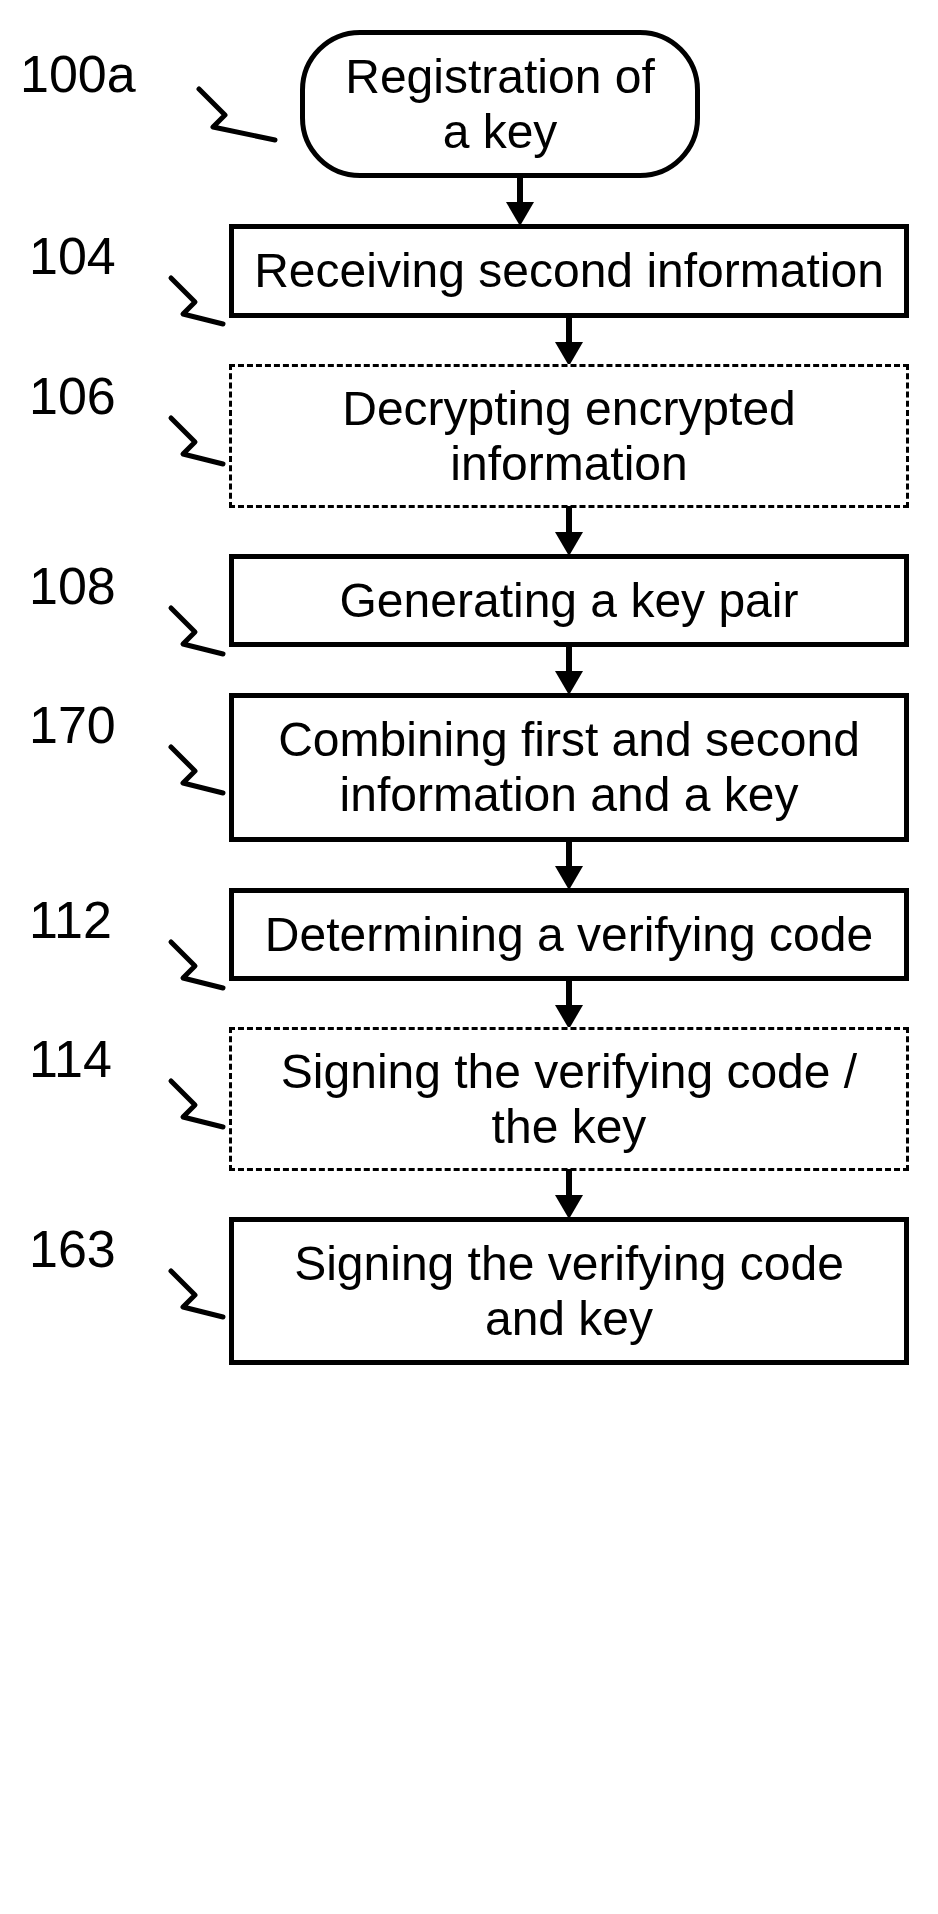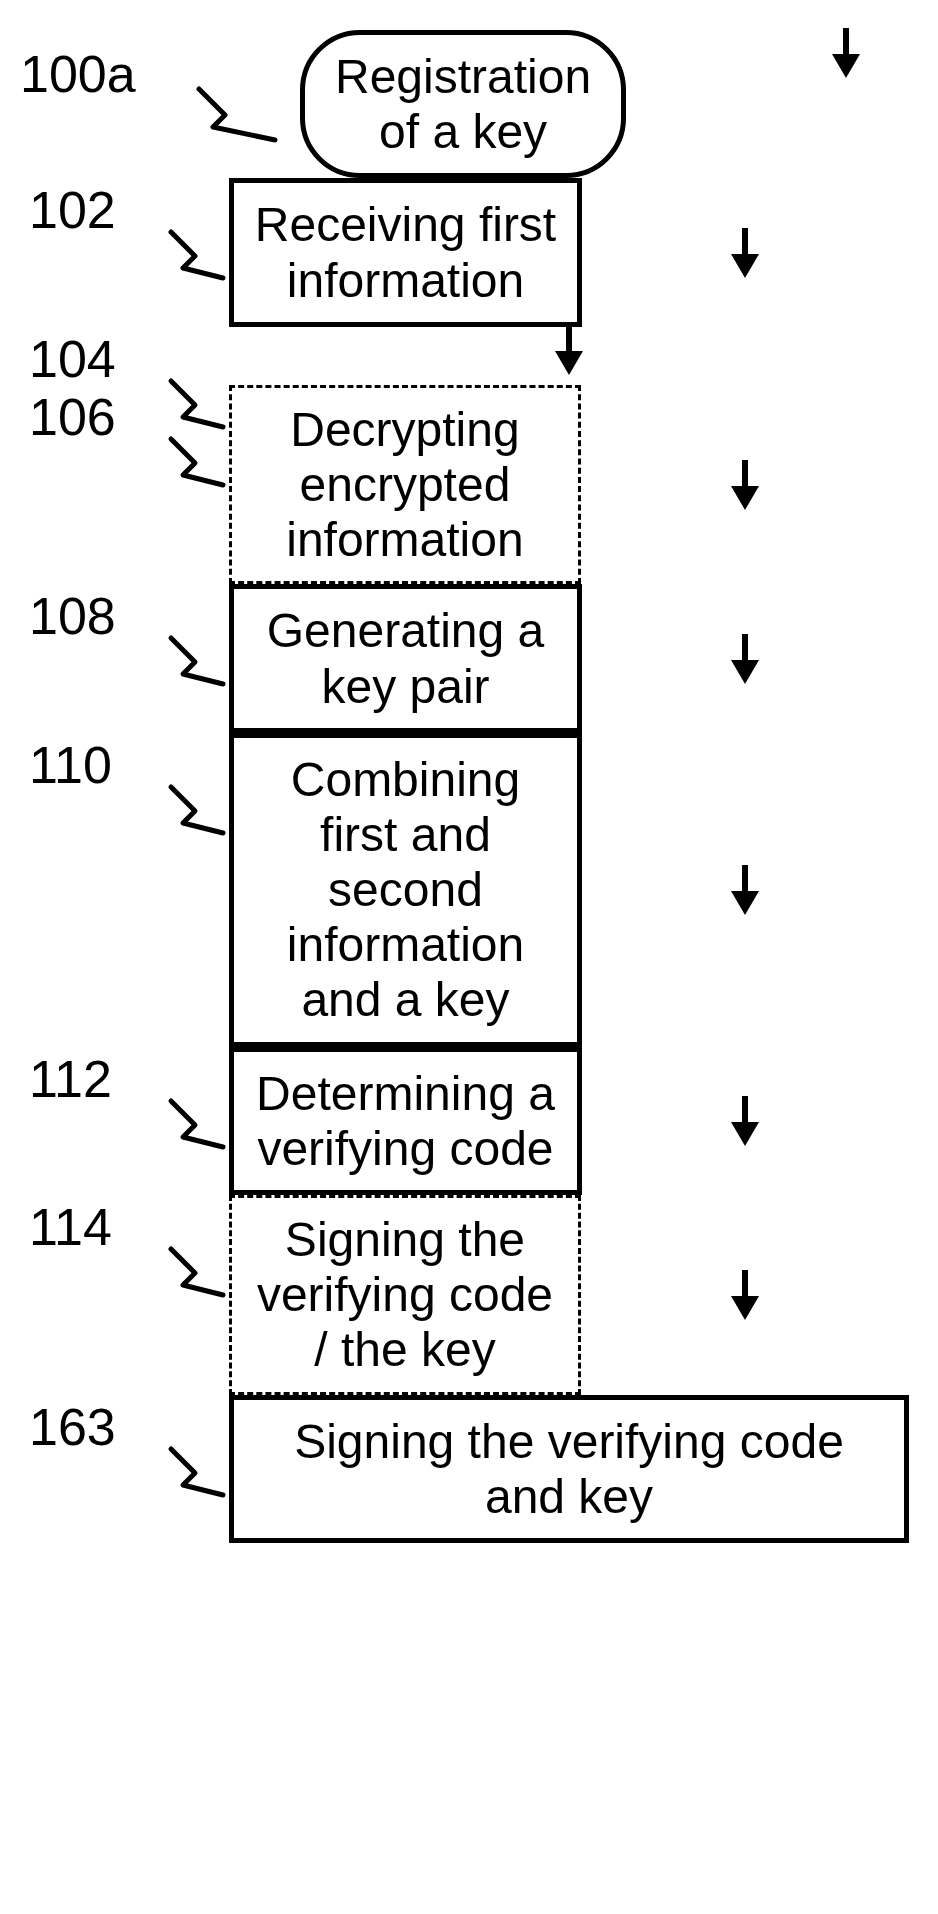--- a/index.html
+++ b/index.html
@@ -45,21 +45,21 @@
     position: absolute;
     right: 2px;
     top: 50px;
   }
   .zigzag svg {
     display: block;
   }
   .node-col {
     flex: 1;
     display: flex;
-    flex-direction: row;
+    flex-direction: column;
     align-items: center;
     max-width: 680px;
   }
   .node {
     border: 5px solid #000;
     background: #fff;
     width: 100%;
     text-align: center;
     font-size: 48px;
     line-height: 1.15;
@@ -115,50 +115,32 @@
       <div class="arrow-wrap" style="padding-left:0; justify-content:flex-start; margin-left:200px;">
         <svg width="40" height="50" viewBox="0 0 40 50">
           <line x1="20" y1="0" x2="20" y2="30" stroke="#000" stroke-width="6"></line>
           <polygon points="20,50 6,26 34,26" fill="#000"></polygon>
         </svg>
       </div>
     </div>
   </div>
 
   <div id="steps-container">
-  <div class="step-row">
-    <div class="label-col">
-      <div class="label-num">102</div>
-      <div class="zigzag">
-        <svg width="60" height="55" viewBox="0 0 60 55">
-          <path d="M4 4 L28 28 L16 40 L56 50" stroke="#000" stroke-width="5" fill="none" stroke-linecap="round" stroke-linejoin="round"></path>
-        </svg>
-      </div>
-    </div>
-    <div class="node-col">
-      <div class="node">Receiving first information</div>
-      <div class="arrow-wrap">
-        <svg width="40" height="50" viewBox="0 0 40 50">
-          <line x1="20" y1="0" x2="20" y2="30" stroke="#000" stroke-width="6"></line>
-          <polygon points="20,50 6,26 34,26" fill="#000"></polygon>
-        </svg>
-      </div>
-    </div>
-  </div>
 
   <div class="step-row">
     <div class="label-col">
       <div class="label-num">104</div>
       <div class="zigzag">
         <svg width="60" height="55" viewBox="0 0 60 55">
           <path d="M4 4 L28 28 L16 40 L56 50" stroke="#000" stroke-width="5" fill="none" stroke-linecap="round" stroke-linejoin="round"></path>
         </svg>
       </div>
     </div>
     <div class="node-col">
+      <div class="node">Receiving second information</div>
       <div class="arrow-wrap">
         <svg width="40" height="50" viewBox="0 0 40 50">
           <line x1="20" y1="0" x2="20" y2="30" stroke="#000" stroke-width="6"></line>
           <polygon points="20,50 6,26 34,26" fill="#000"></polygon>
         </svg>
       </div>
     </div>
   </div>
 
   <div class="step-row">
@@ -196,21 +178,21 @@
         <svg width="40" height="50" viewBox="0 0 40 50">
           <line x1="20" y1="0" x2="20" y2="30" stroke="#000" stroke-width="6"></line>
           <polygon points="20,50 6,26 34,26" fill="#000"></polygon>
         </svg>
       </div>
     </div>
   </div>
 
   <div class="step-row">
     <div class="label-col">
-      <div class="label-num">110</div>
+      <div class="label-num">170</div>
       <div class="zigzag">
         <svg width="60" height="55" viewBox="0 0 60 55">
           <path d="M4 4 L28 28 L16 40 L56 50" stroke="#000" stroke-width="5" fill="none" stroke-linecap="round" stroke-linejoin="round"></path>
         </svg>
       </div>
     </div>
     <div class="node-col">
       <div class="node">Combining first and second information and a key</div>
       <div class="arrow-wrap">
         <svg width="40" height="50" viewBox="0 0 40 50">

